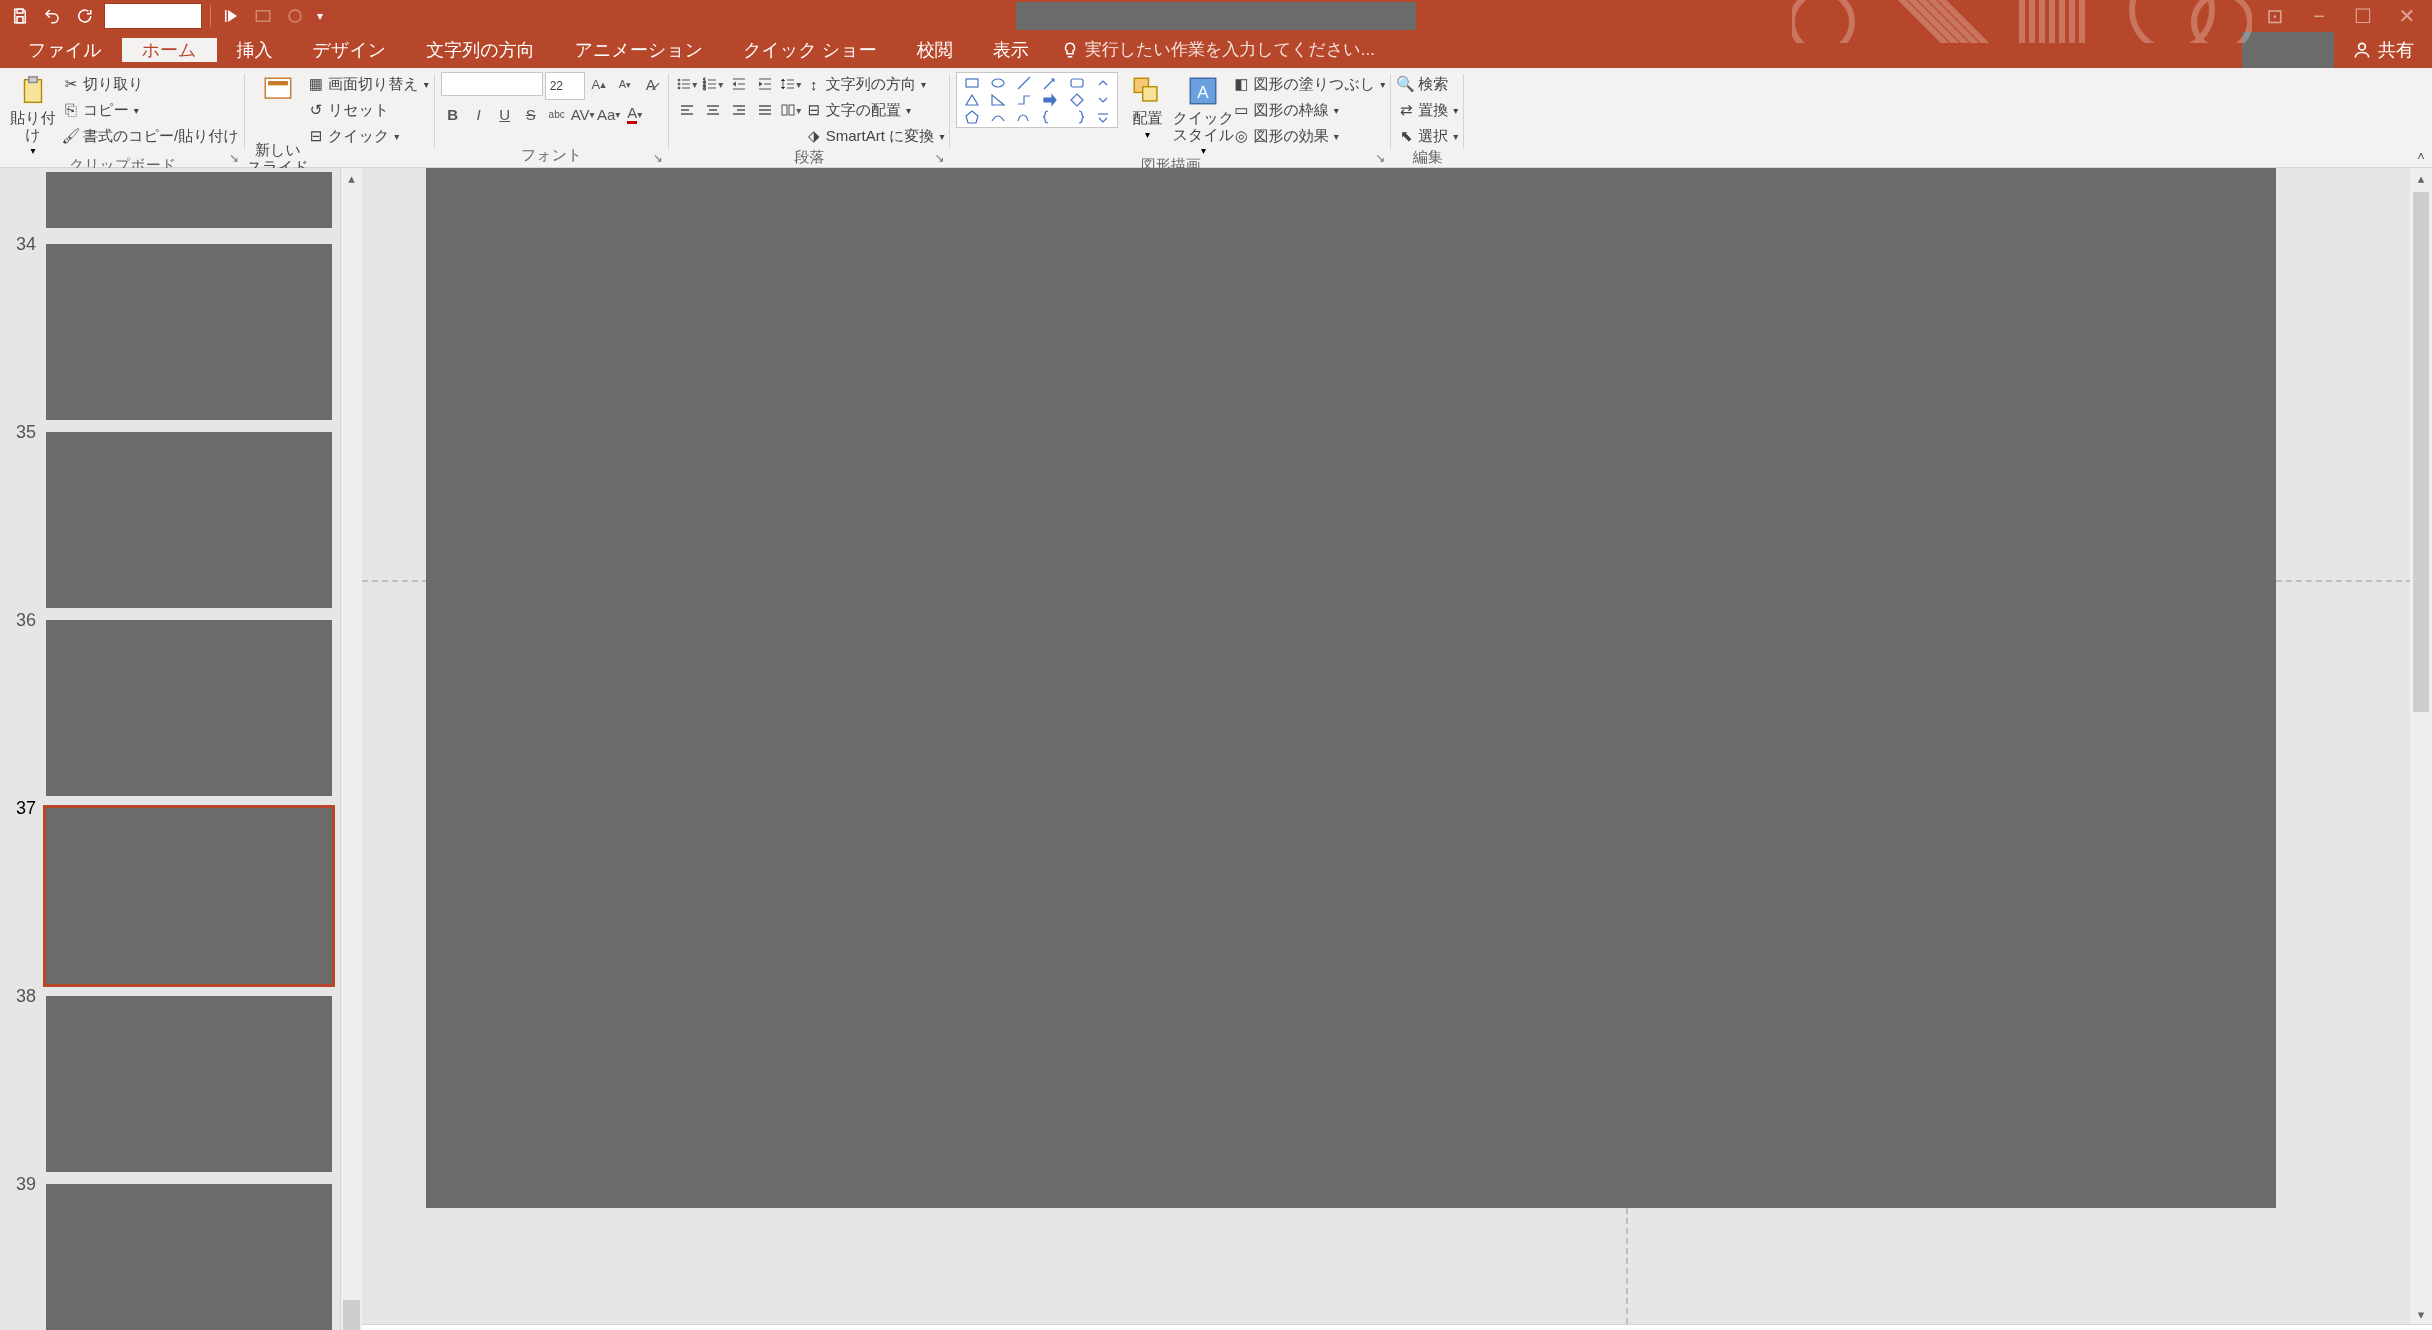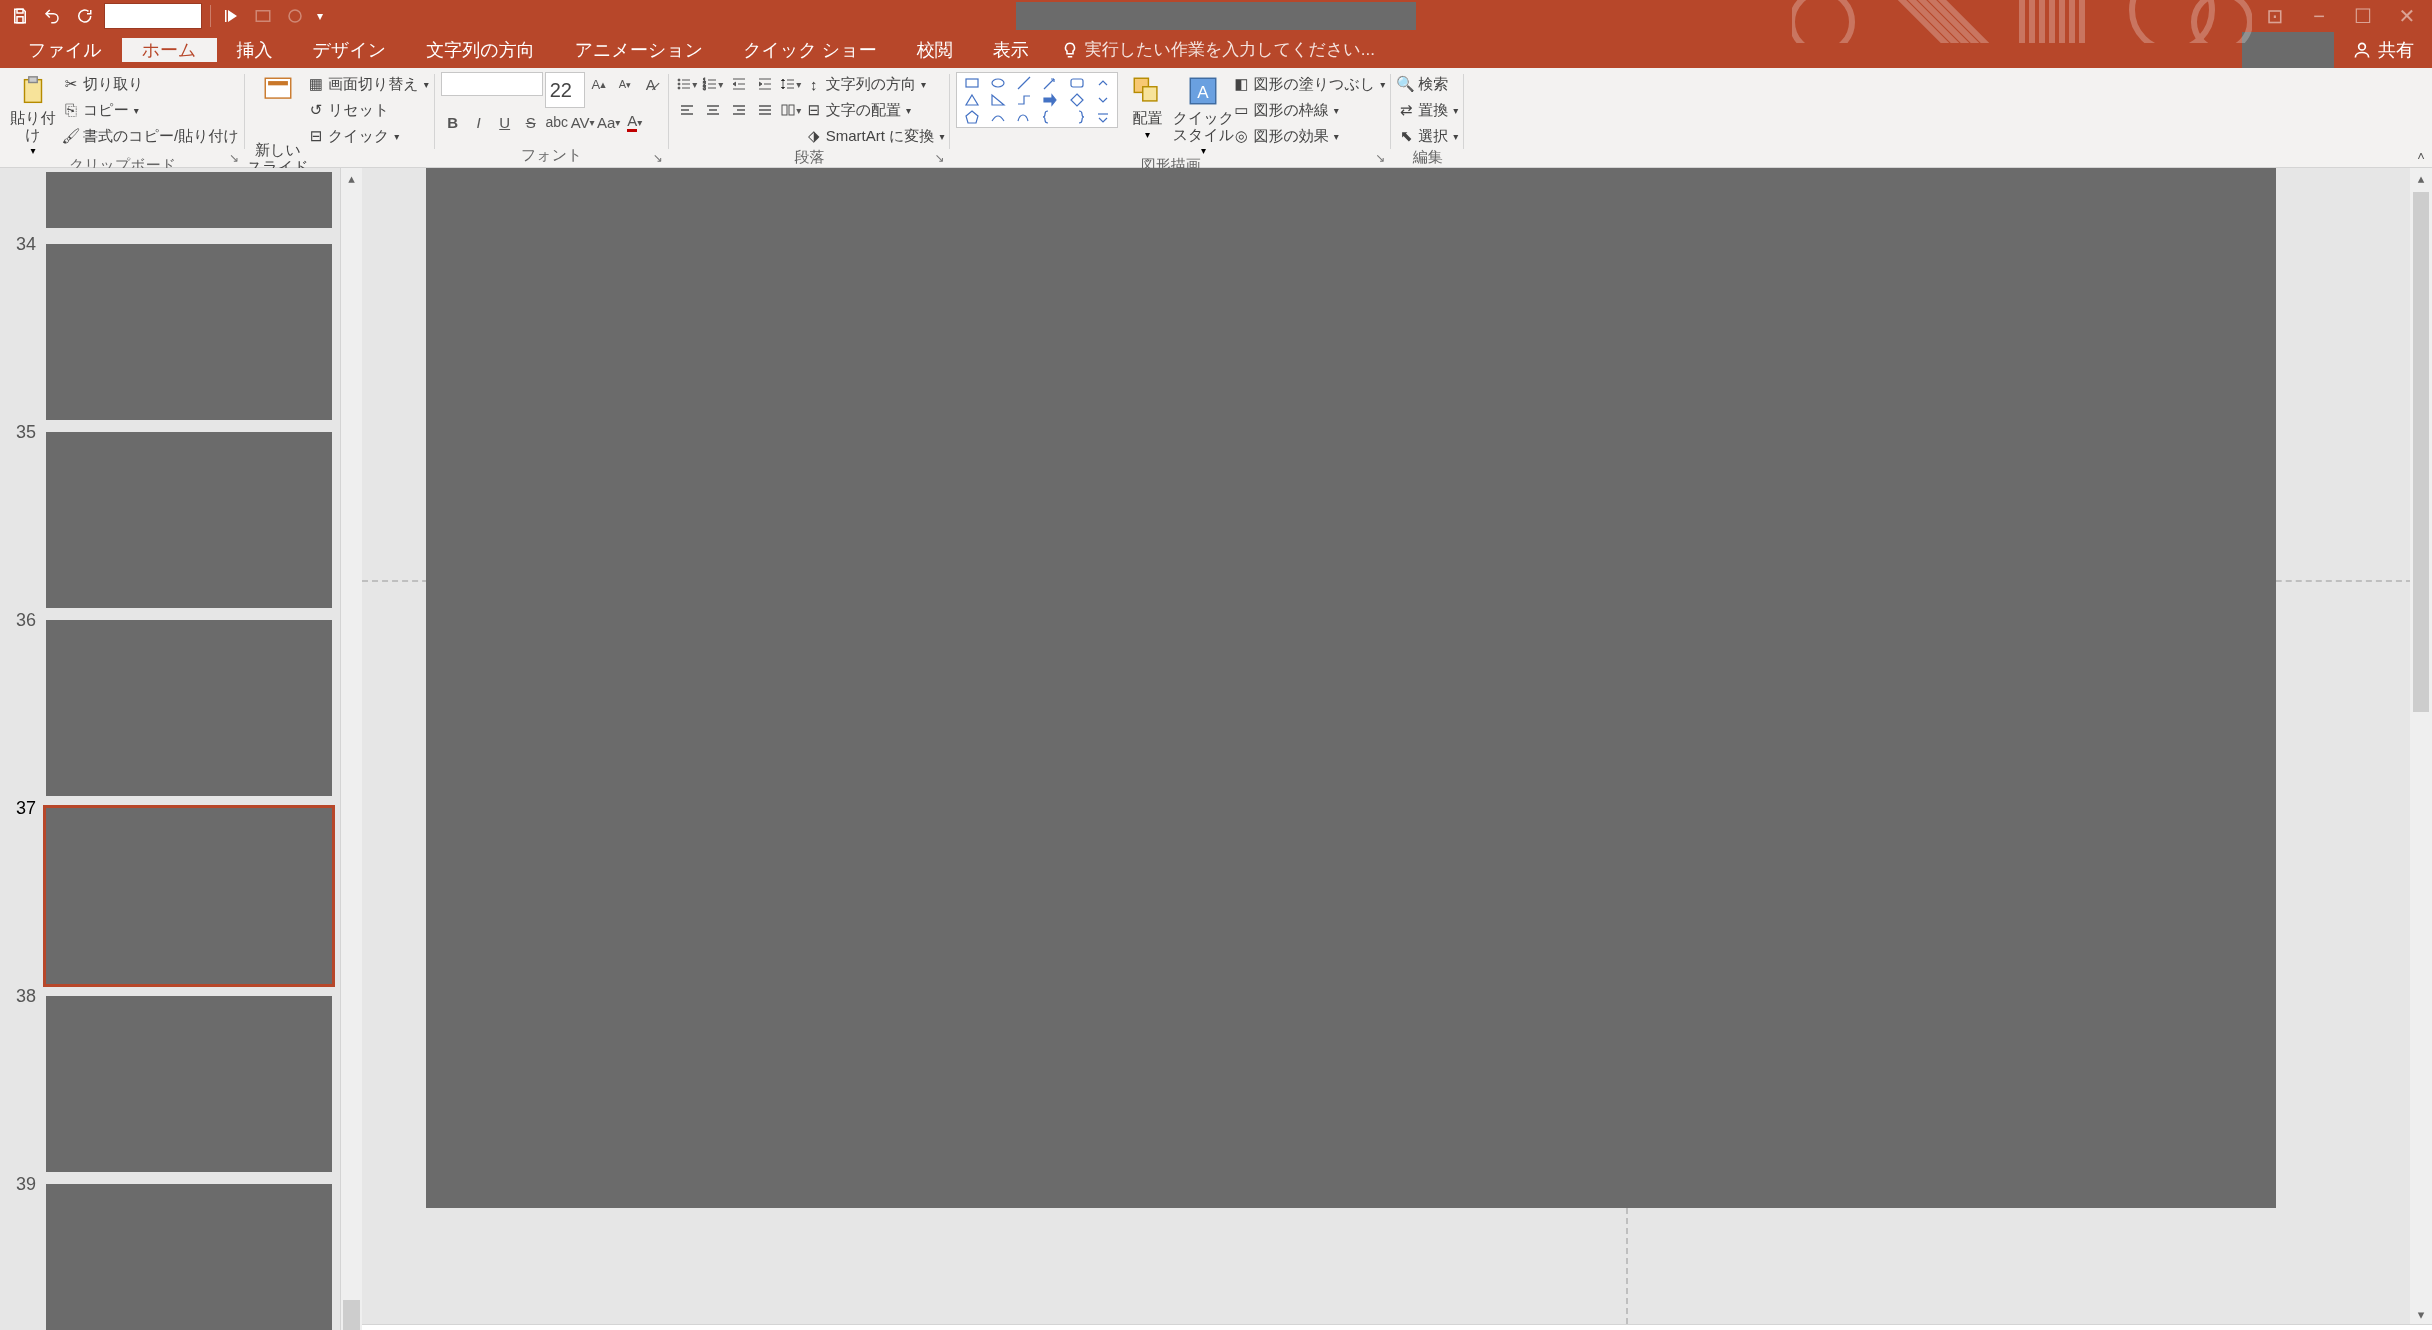--- a/index.html
+++ b/index.html
@@ -35,21 +35,21 @@
 .rgroup::after { content: ""; position: absolute; top: 6px; right: 0; bottom: 18px; width: 1px; background: #d4d4d4; }
 .rgroup-label { text-align: center; font-size: 15px; color: #666; padding-bottom: 2px; }
 .rgroup-body { flex: 1; display: flex; align-items: flex-start; gap: 2px; }
 .rbig { width: 54px; display: flex; flex-direction: column; align-items: center; padding-top: 2px; gap: 2px; cursor: pointer; }
 .rbig .ico { width: 34px; height: 34px; }
 .rbig .lbl { font-size: 15px; color: #444; text-align: center; line-height: 1.1; }
 .rcol { display: flex; flex-direction: column; gap: 2px; }
 .rrow { display: flex; align-items: center; gap: 3px; height: 24px; font-size: 15px; color: #444; cursor: pointer; white-space: nowrap; }
 .rrow .ico { width: 18px; height: 18px; display: inline-flex; align-items: center; justify-content: center; }
 .fnt-name { width: 102px; height: 24px; border: 1px solid #c7c7c7; background: #fff; }
-.fnt-size { width: 40px; height: 36px; border: 1px solid #c7c7c7; background: #fff; display: flex; align-items: center; padding: 0 4px; font-size: 20px; color: #444; }
+.fnt-size { width: 40px; height: 28px; border: 1px solid #c7c7c7; background: #fff; display: flex; align-items: center; padding: 0 4px; font-size: 12px; color: #444; }
 .btnrow { display: flex; gap: 2px; }
 .sbtn { width: 24px; height: 24px; display: flex; align-items: center; justify-content: center; color: #555; font-size: 15px; cursor: pointer; }
 .sbtn svg { width: 16px; height: 16px; }
 .shape-gal { width: 162px; display: grid; grid-template-columns: repeat(6,1fr); grid-template-rows: repeat(3,1fr); gap: 1px; padding: 2px; border: 1px solid #c7c7c7; background: #fff; cursor: pointer; }
 .shape-cell { display: flex; align-items: center; justify-content: center; }
 .shape-cell svg { width: 16px; height: 16px; stroke: #4472c4; stroke-width: 1.2; fill: none; }
 .glaunch { position: absolute; right: 2px; bottom: 2px; width: 14px; height: 14px; font-size: 12px; color: #777; cursor: pointer; }
 .scroll-up { position: absolute; right: 0; bottom: -18px; width: 18px; height: 18px; display: flex; align-items: center; justify-content: center; font-size: 13px; color: #555; }
 
 
@@ -238,21 +238,21 @@
           <div class="sbtn" style="font-size:11px;">A<sub>▾</sub></div>
           <div class="sbtn">A̷</div>
         </div>
         <div class="btnrow">
           <div class="sbtn" style="font-weight:bold;">B</div>
           <div class="sbtn" style="font-style:italic;">I</div>
           <div class="sbtn" style="text-decoration:underline;">U</div>
           <div class="sbtn">
               <span style="text-decoration:line-through;">S</span>
             </div>
-          <div class="sbtn" style="font-size:14px;">abc</div>
+          <div class="sbtn" style="font-size:10px;">abc</div>
           <div class="sbtn">AV<span style="font-size:10px;">▾</span></div>
           <div class="sbtn">Aa<span style="font-size:10px;">▾</span></div>
           <div class="sbtn" style="position:relative;">
               <span style="border-bottom:3px solid #c00000;">A</span>
               <span style="font-size:10px;">▾</span>
             </div>
         </div>
       </div>
     </div>
     <div class="rgroup-label">フォント</div>

